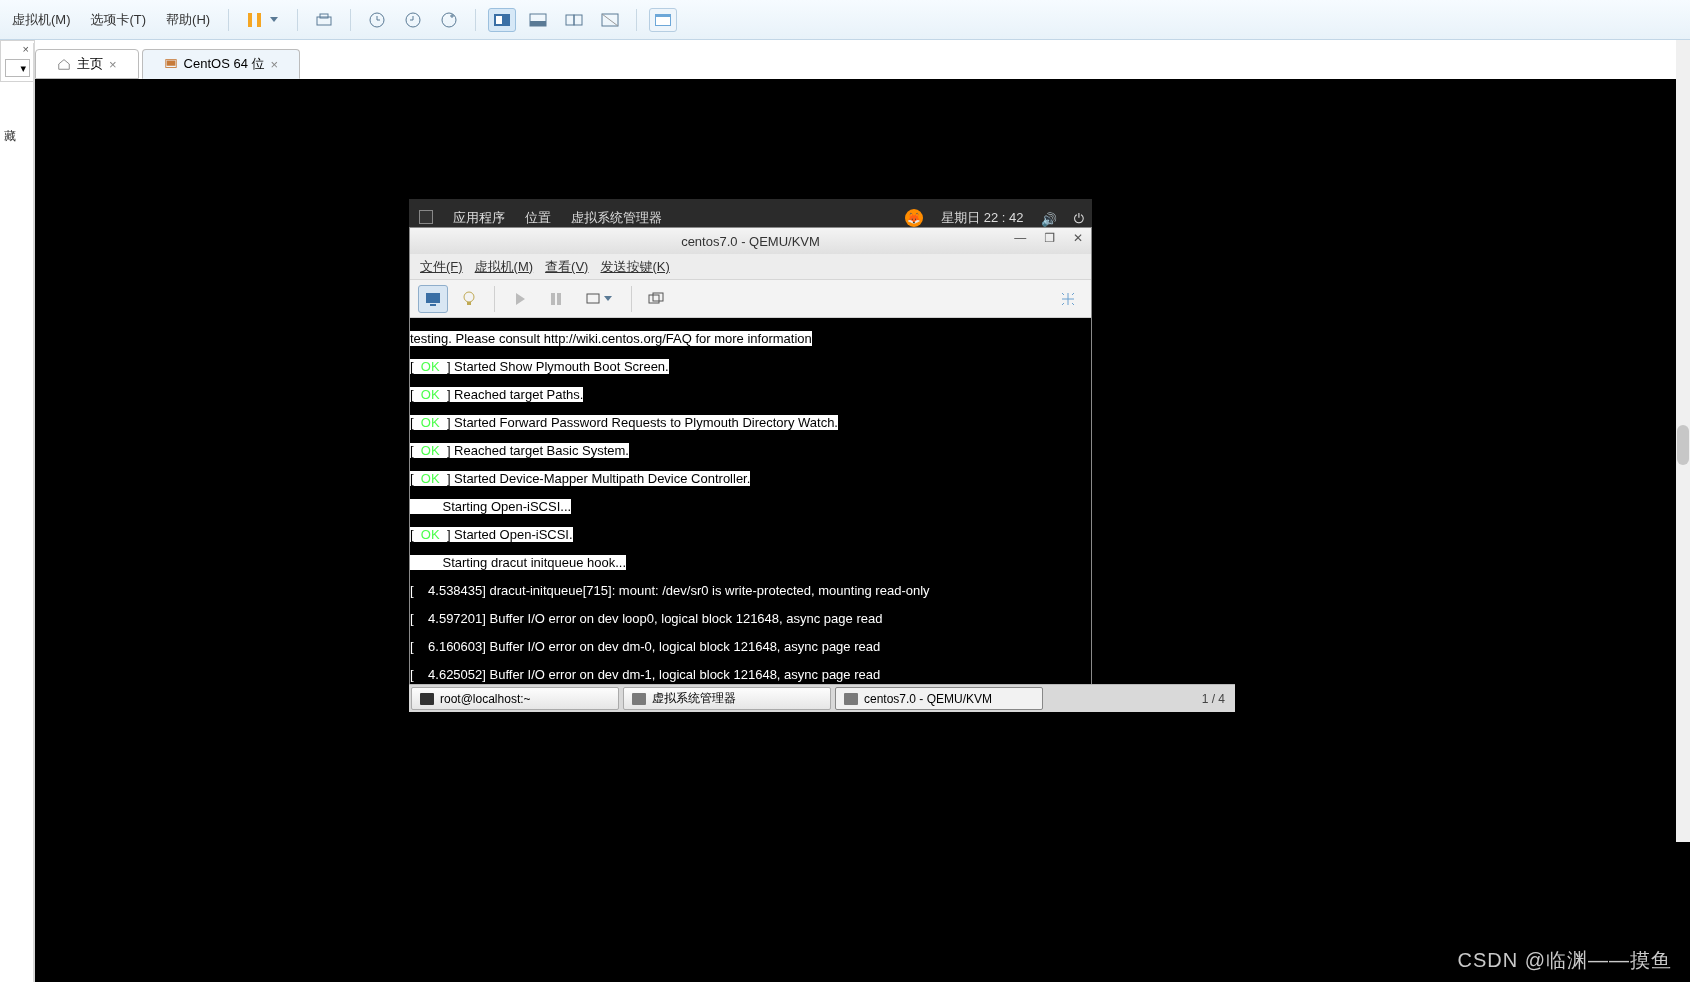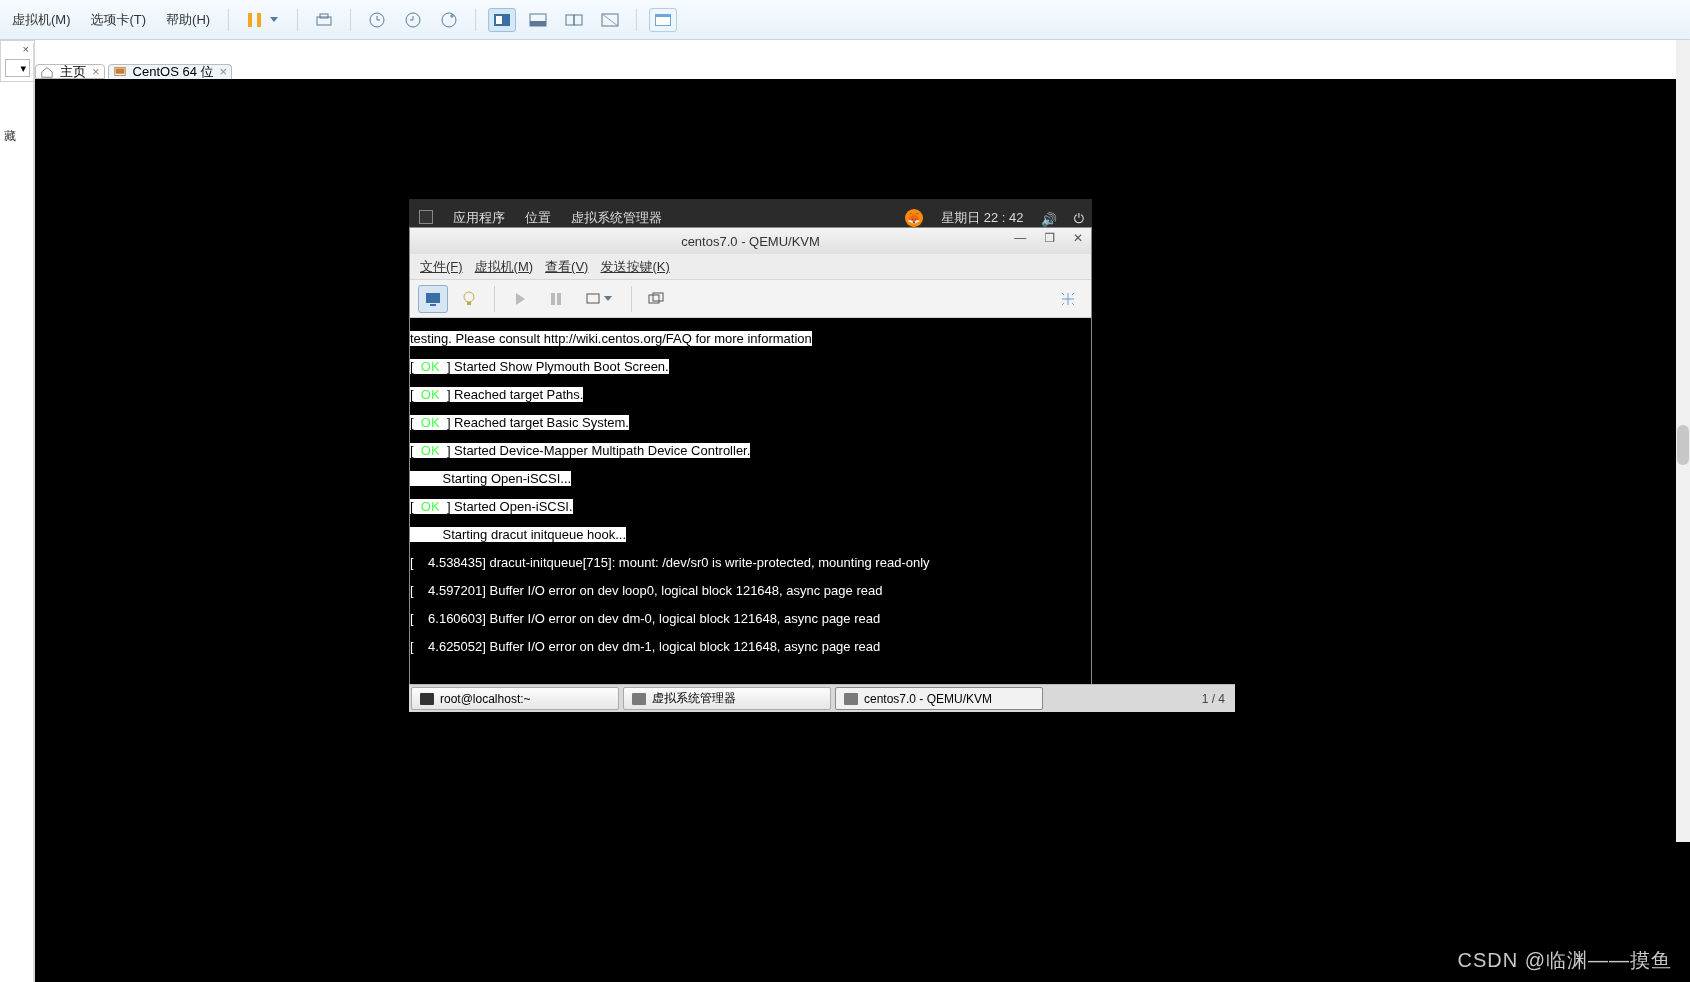--- a/index.html
+++ b/index.html
@@ -19,21 +19,21 @@
   svg { display:block; }
 
   
   .left-strip { position:absolute; left:0; top:40px; width:35px; height:42px; border:1px solid #d3d3d3; background:#fff; display:flex; flex-direction:column; }
   .left-strip .x-close { text-align:right; padding:2px 5px; font-size:11px; color:#555; cursor:pointer;}
   .left-strip .drop { border:1px solid #b8b8b8; margin:2px 4px; font-size:11px; display:flex; justify-content:flex-end; align-items:center; padding:1px 3px; height:18px; background:#fff; cursor:pointer;}
   .left-text { position:absolute; left:0; top:124px; font-size:12px; color:#333; padding:4px; }
   
   
   .tab-bar { position:absolute; left:35px; top:43px; height:36px; display:flex; align-items:flex-end; }
-  .tab { height:15px; background:#fff; border:1px solid #bcbcbc; border-top-left-radius:4px; border-top-right-radius:4px; display:flex; align-items:center; gap:6px; padding:0 4px; font-size:13px; margin-right:3px; cursor:pointer; }
+  .tab { height:30px; background:#fff; border:1px solid #bcbcbc; border-top-left-radius:4px; border-top-right-radius:4px; display:flex; align-items:center; gap:6px; padding:0 21px; font-size:13px; margin-right:3px; cursor:pointer; }
   .tab .close-x { color:#888; font-size:13px; cursor:pointer; }
   .tab.active { background:#eef5fb; border-bottom:1px solid #eef5fb; }
   .home-icn { width:14px; height:14px; }
   
   .left-divider { position:absolute; left:33px; top:43px; width:2px; bottom:0; background:#d8d8d8;}
   
   
   .workspace { position:absolute; left:35px; top:79px; right:0; bottom:0; background:#000; }
   
   
@@ -255,20 +255,21 @@
     <div class="tool-btn-q flat">
       <svg width="18" height="18">
           <path d="M9 3l0 0M3 9h12M9 3v12M5 5l-2-2M13 5l2-2M5 13l-2 2M13 13l2 2" stroke="#6aa0cf" fill="none"></path>
         </svg>
     </div>
   </div>
   <div class="console">
 <span class="line"><span class="hl">testing. Please consult http://wiki.centos.org/FAQ for more information</span></span>
 <span class="line"><span class="hl">[  <span class="ok">OK</span>  <span>] Started Show Plymouth Boot Screen.</span></span></span>
 <span class="line"><span class="hl">[  <span class="ok">OK</span>  <span>] Reached target Paths.</span></span></span>
+<span class="line"><span class="hl">[  <span class="ok">OK</span>  <span>] Started Forward Password Requests to Plymouth Directory Watch.</span></span></span>
 <span class="line"><span class="hl">[  <span class="ok">OK</span>  <span>] Reached target Basic System.</span></span></span>
 <span class="line"><span class="hl">[  <span class="ok">OK</span>  <span>] Started Device-Mapper Multipath Device Controller.</span></span></span>
 <span class="line"><span class="hl">         Starting Open-iSCSI...</span></span>
 <span class="line"><span class="hl">[  <span class="ok">OK</span>  <span>] Started Open-iSCSI.</span></span></span>
 <span class="line"><span class="hl">         Starting dracut initqueue hook...</span></span>
 <span class="line">[    4.538435] dracut-initqueue[715]: mount: /dev/sr0 is write-protected, mounting read-only</span>
 <span class="line">[    4.597201] Buffer I/O error on dev loop0, logical block 121648, async page read</span>
 <span class="line">[    6.160603] Buffer I/O error on dev dm-0, logical block 121648, async page read</span>
 <span class="line">[    4.625052] Buffer I/O error on dev dm-1, logical block 121648, async page read</span>
 

